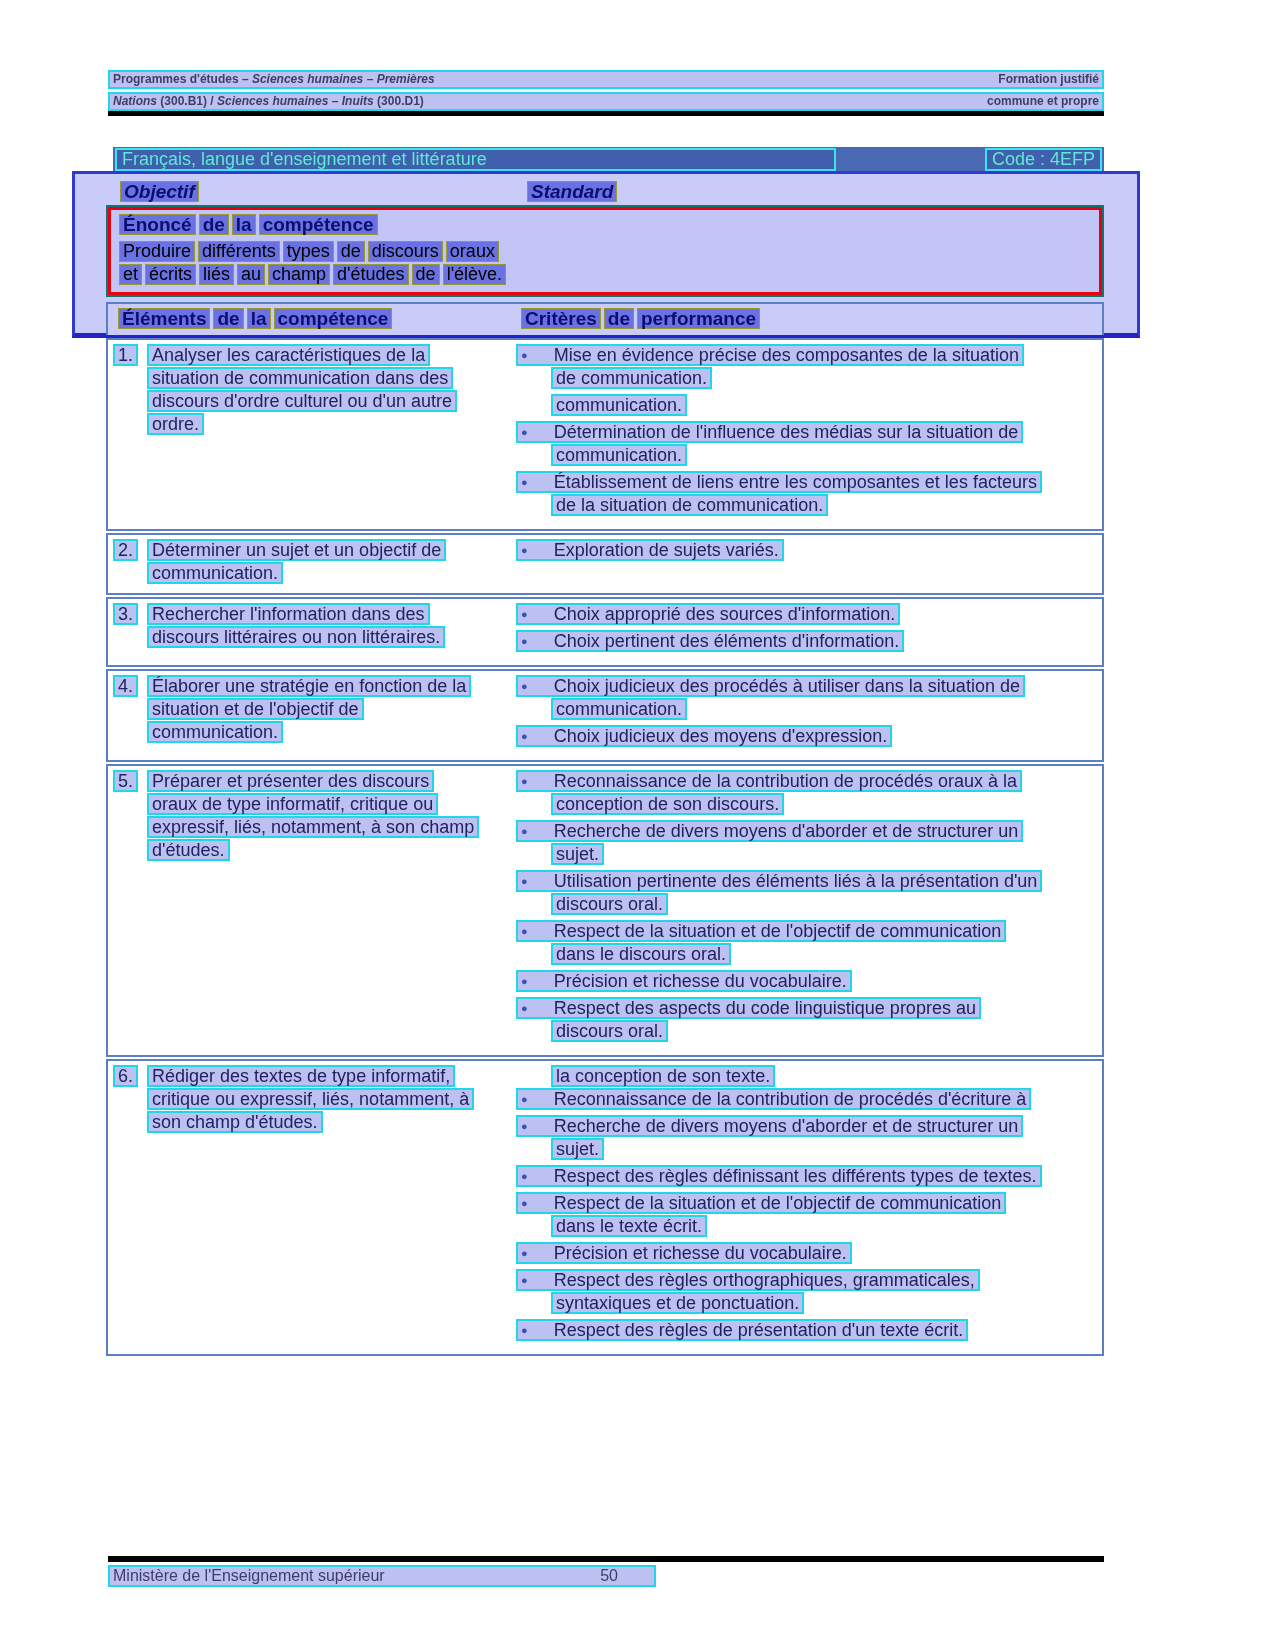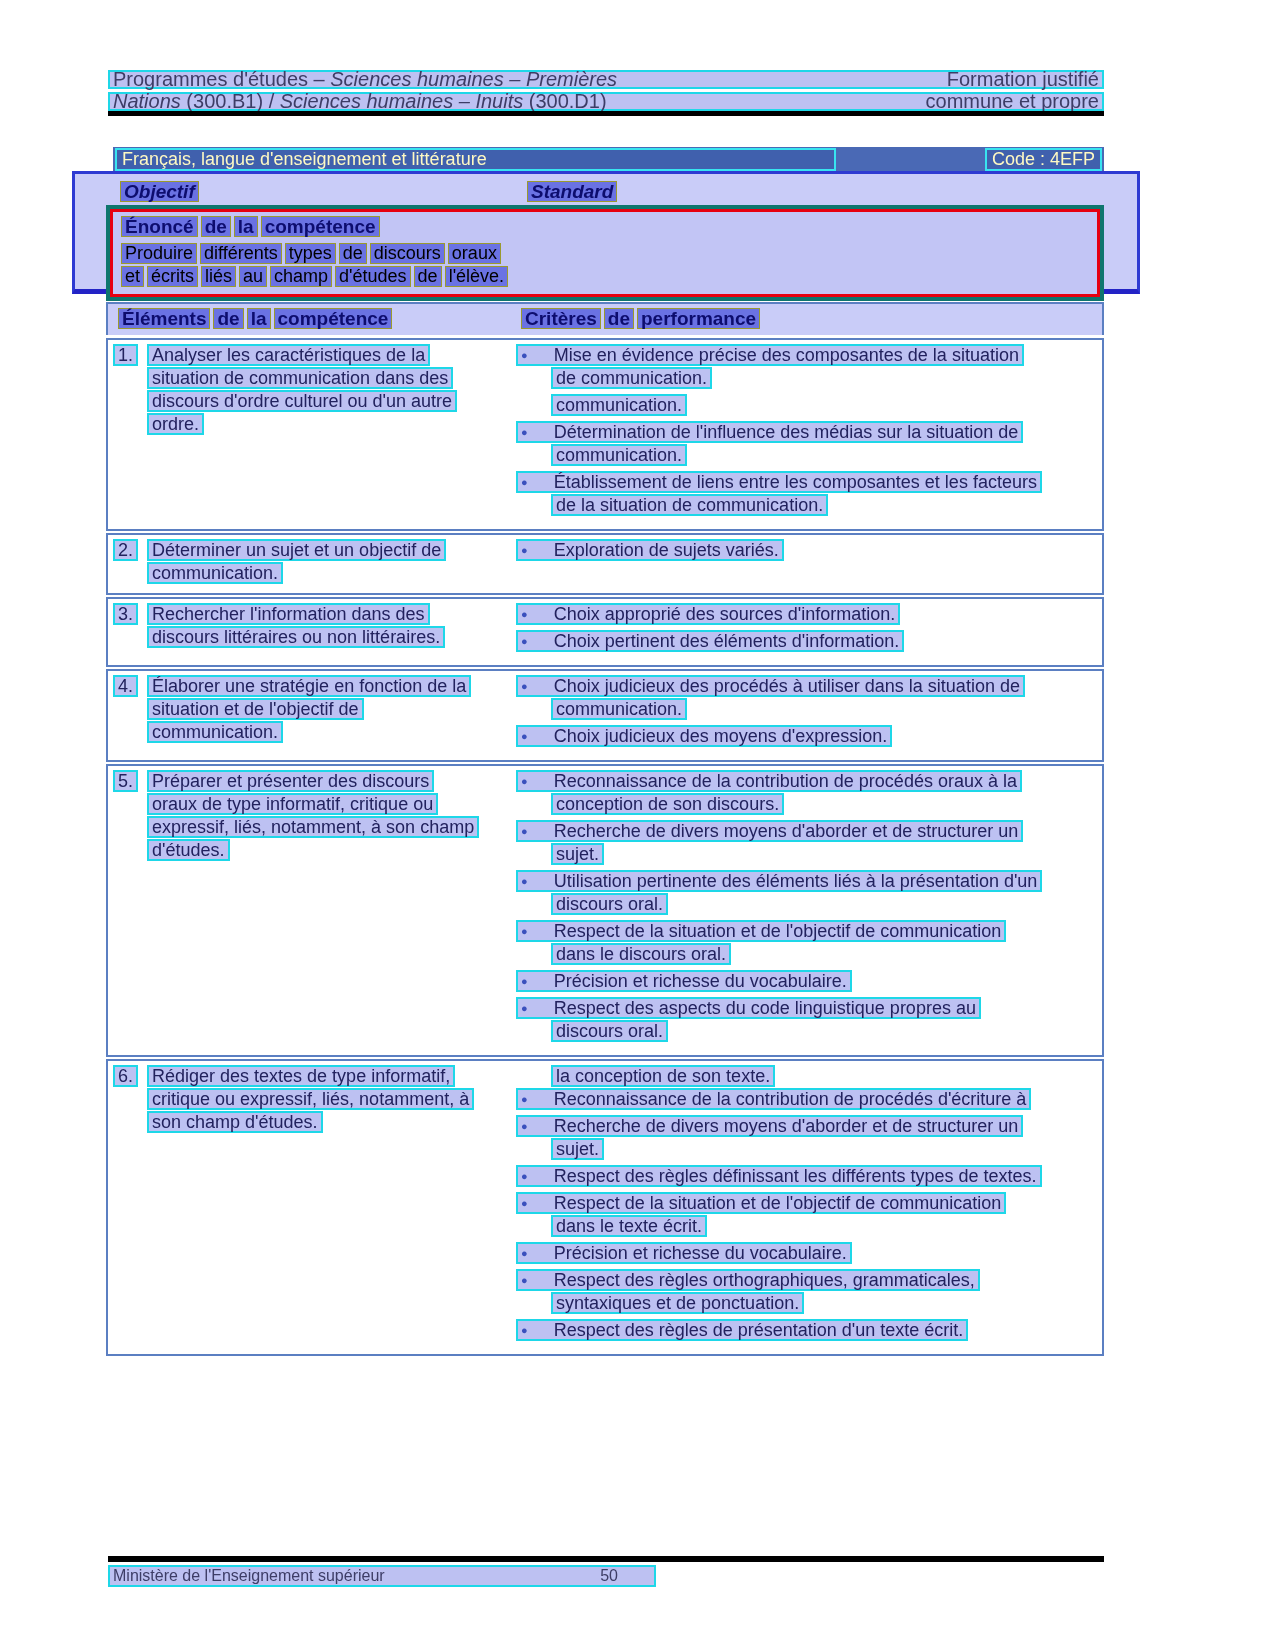--- a/index.html
+++ b/index.html
@@ -7,51 +7,51 @@
   .page {
     position: relative; width: 1275px; height: 1651px; background: #ffffff;
     font-family: "Liberation Sans", sans-serif; overflow: hidden;
   }
 
   
   .ph { position: absolute; left: 108px; top: 70px; width: 996px; }
   .ph-line {
     display: flex; justify-content: space-between; align-items: center;
     background: #bdc1f2; border: 2px solid #1ed7e8; height: 19px;
-    padding: 0 3px; margin-bottom: 3px; font-size: 20px; line-height: 15px; color: #3d3d66;
+    padding: 0 3px; margin-bottom: 3px; font-size: 12px; line-height: 15px; color: #3d3d66; font-weight: bold;
   }
   .rule-top { position: absolute; left: 108px; top: 111px; width: 996px; height: 5px; background: #000; }
 
   
   .tbar {
     position: absolute; left: 113px; top: 147px; width: 991px; height: 25px;
     background: #4a69b5; display: flex; align-items: center; justify-content: space-between;
     padding: 0 2px;
   }
   .tbar-box {
-    border: 2px solid #38e4f0; background: #4060ad; color: #fef9c3;
+    border: 2px solid #38e4f0; background: #4060ad; color: #5eead4;
     font-size: 18px; line-height: 19px; padding: 0 5px; white-space: nowrap;
   }
   .tbar-box.title { width: 73%; }
 
   
   .outer {
-    position: absolute; left: 72px; top: 171px; width: 1068px; height: 123px;
+    position: absolute; left: 72px; top: 171px; width: 1068px; height: 167px;
     background: #c9ccf8; border: 3px solid #2e3ad2; border-bottom: 5px solid #2323c6;
   }
   .objstd { position: absolute; top: 7px; font-size: 19px; font-weight: bold; font-style: italic; color: #0d0d6e; }
   .objstd.obj { left: 45px; }
   .objstd.std { left: 452px; }
 
   .wbox {
     display: inline-block; background: #6a72e3; border: 1px solid #9a9a2e;
     padding: 0 3px; margin-right: 3px; line-height: 19px; color: inherit;
   }
 
-  .enonce-outer { position: absolute; left: 31px; top: 31px; width: 998px; border: 4px solid #0f766e; }
+  .enonce-outer { position: absolute; left: 31px; top: 31px; width: 998px; border: 2px solid #0f766e; }
   .enonce-red { border: 3px solid #e60010; background: #c2c5f5; padding: 4px 8px 5px 8px; }
   .enonce-head { font-size: 19px; font-weight: bold; color: #0d0d6e; margin-bottom: 5px; }
   .enonce-line { font-size: 18px; color: #000000; margin-bottom: 2px; }
 
   
   .thead {
     position: absolute; left: 106px; top: 302px; width: 998px; height: 33px;
     background: #c9ccf8; border: 2px solid #5b7fc2; border-bottom: none;
     display: flex; padding-top: 4px; font-weight: bold; font-size: 19px; color: #0d0d6e;
   }

